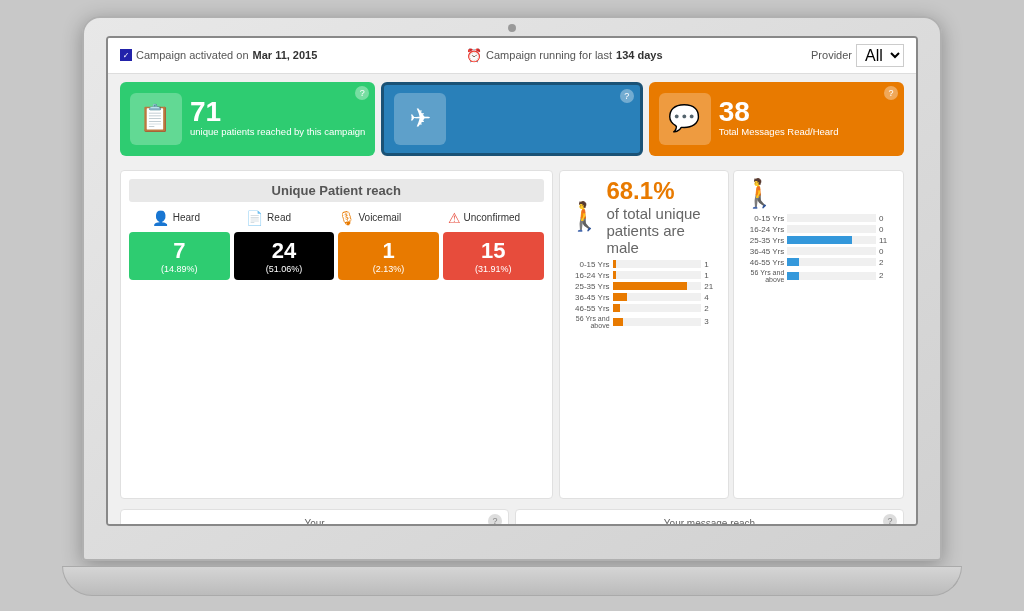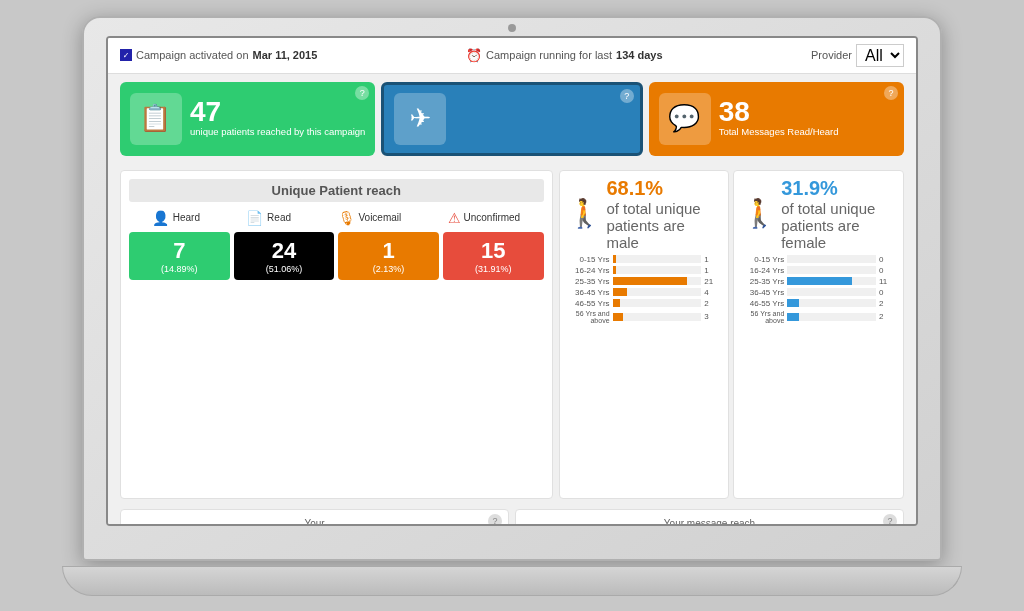--- a/index.html
+++ b/index.html
@@ -248,21 +248,21 @@
     }
 
     .gender-header {
       display: flex;
       align-items: center;
       gap: 4px;
       margin-bottom: 4px;
     }
 
     .gender-pct {
-      font-size: 20px;
+      font-size: 24px;
       font-weight: bold;
       color: #e87a00;
     }
 
     .gender-pct.female { color: #3498db; }
 
     .gender-icon { font-size: 28px; }
     .gender-icon.male { color: #e87a00; }
     .gender-icon.female { color: #3498db; }
 
@@ -347,21 +347,21 @@
             <select class="provider-select">
               <option>All</option>
             </select>
           </div>
         </div>
 
         <div class="stats-row">
           <div class="stat-card green">
             <div class="stat-icon-box">📋</div>
             <div class="stat-info">
-              <div class="stat-number">47</div>
+              <div class="stat-number">71</div>
               <div class="stat-desc">unique patients reached by this campaign</div>
             </div>
             <div class="stat-question">?</div>
           </div>
 
           <div class="stat-card blue-dark">
             <div class="stat-icon-box">✈</div>
             <div class="stat-question">?</div>
           </div>
 
@@ -472,24 +472,20 @@
                         <div class="age-bar-fill" style="width:12%"></div>
                       </div>
                     <span class="age-val">3</span>
                   </div>
                 </div>
               </div>
 
               <div class="gender-panel">
                 <div class="gender-header">
                   <span class="gender-icon female">🚶</span>
-                  <div>
-                    <div class="gender-pct female">31.9%</div>
-                    <div class="gender-desc">of total unique patients are female</div>
-                  </div>
                 </div>
                 <div>
                   <div class="age-bar-row">
                     <span class="age-label">0-15 Yrs</span>
                     <div class="age-bar-bg">
                         <div class="age-bar-fill female-bar" style="width:0%"></div>
                       </div>
                     <span class="age-val">0</span>
                   </div>
                   <div class="age-bar-row">

